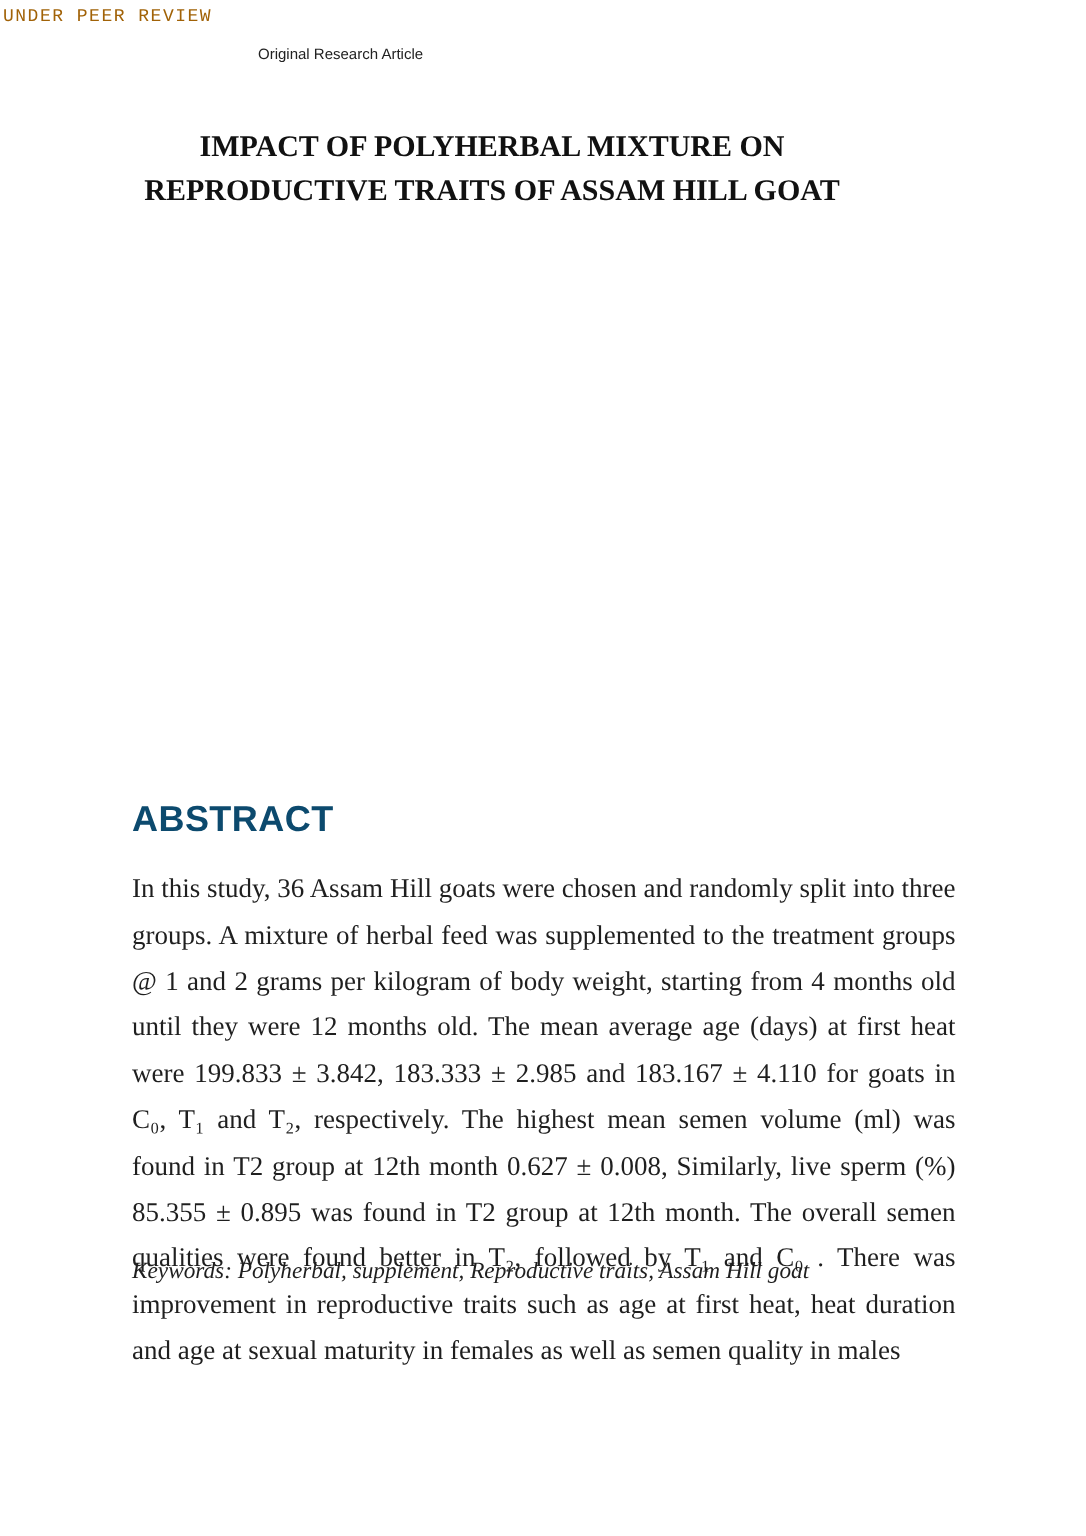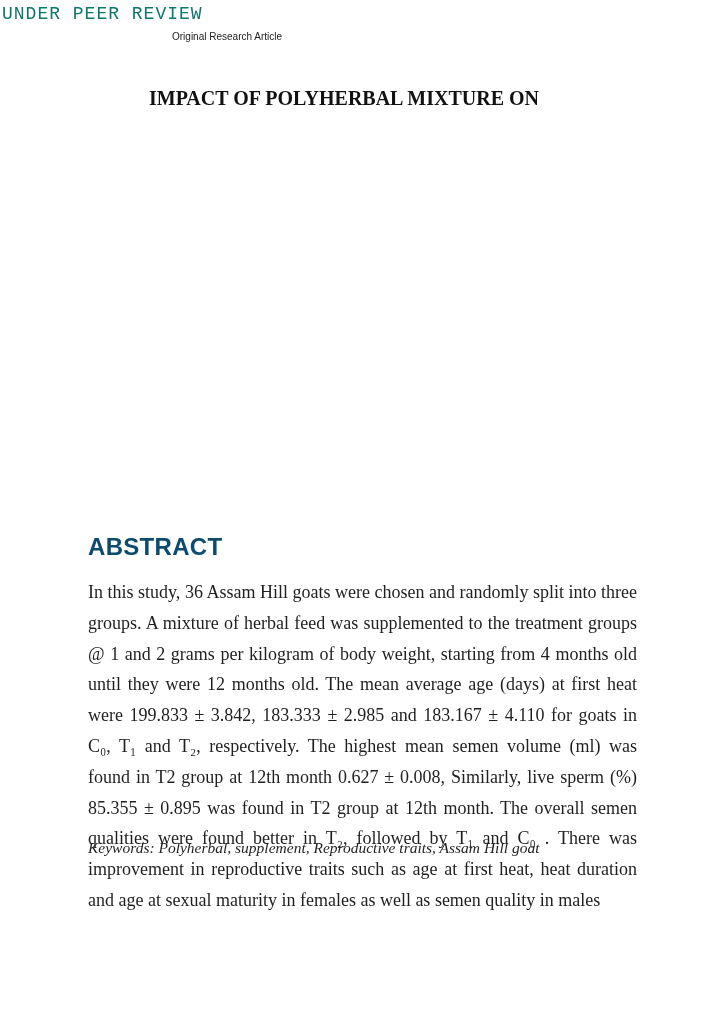--- a/index.html
+++ b/index.html
@@ -14,23 +14,23 @@
     background: #ffffff;
     overflow: hidden;
     font-family: "Liberation Serif", "DejaVu Serif", serif;
     color: #1f1f1f;
   }
   .review-status {
     position: absolute;
     top: 4px;
     left: 2px;
     font-family: "Liberation Mono", "DejaVu Sans Mono", monospace;
-    font-size: 18px;
+    font-size: 12px;
     letter-spacing: 1px;
-    color: #0f766e;
+    color: #a16207;
     white-space: nowrap;
   }
   .article-type {
     position: absolute;
     top: 31px;
     left: 172px;
     font-family: "Liberation Sans", "DejaVu Sans", sans-serif;
     font-size: 10px;
     color: #222222;
     white-space: nowrap;
@@ -38,21 +38,20 @@
   .paper-title {
     position: absolute;
     top: 84px;
     left: 0;
     width: 656px;
     text-align: center;
     font-weight: bold;
     font-size: 20px;
     line-height: 28.5px;
     color: #111111;
-    margin-left: 16px;
   }
   .abstract-heading {
     position: absolute;
     top: 533px;
     left: 88px;
     font-family: "Liberation Sans", "DejaVu Sans", sans-serif;
     font-weight: bold;
     font-size: 24px;
     letter-spacing: 0.3px;
     color: #0c4a6e;
@@ -82,20 +81,21 @@
 <body>
 
 <div class="page">
 
   <div class="review-status">UNDER PEER REVIEW</div>
 
   <div class="article-type">Original Research Article</div>
 
   <div class="paper-title">
     <div>IMPACT OF POLYHERBAL MIXTURE ON</div>
+    <div>REPRODUCTIVE TRAITS OF ASSAM HILL GOAT</div>
   </div>
 
   <div class="abstract-heading">ABSTRACT</div>
 
   <div class="abstract-body">In this study, 36 Assam Hill goats were chosen and randomly split into three groups. A mixture of herbal feed was supplemented to the treatment groups @ 1 and 2 grams per kilogram of body weight, starting from 4 months old until they were 12 months old. The mean average age (days) at first heat were 199.833 ± 3.842, 183.333 ± 2.985 and 183.167 ± 4.110 for goats in C₀, T₁ and T₂, respectively. The highest mean semen volume (ml) was found in T2 group at 12th month 0.627 ± 0.008, Similarly, live sperm (%) 85.355 ± 0.895 was found in T2 group at 12th month. The overall semen qualities were found better in T₂, followed by T₁ and C₀ . There was improvement in reproductive traits such as age at first heat, heat duration and age at sexual maturity in females as well as semen quality in males</div>
 
   <div class="keywords-line">
     <span>Keywords:</span>
     <span> </span>
     <span>Polyherbal, supplement, Reproductive traits, Assam Hill goat</span>

